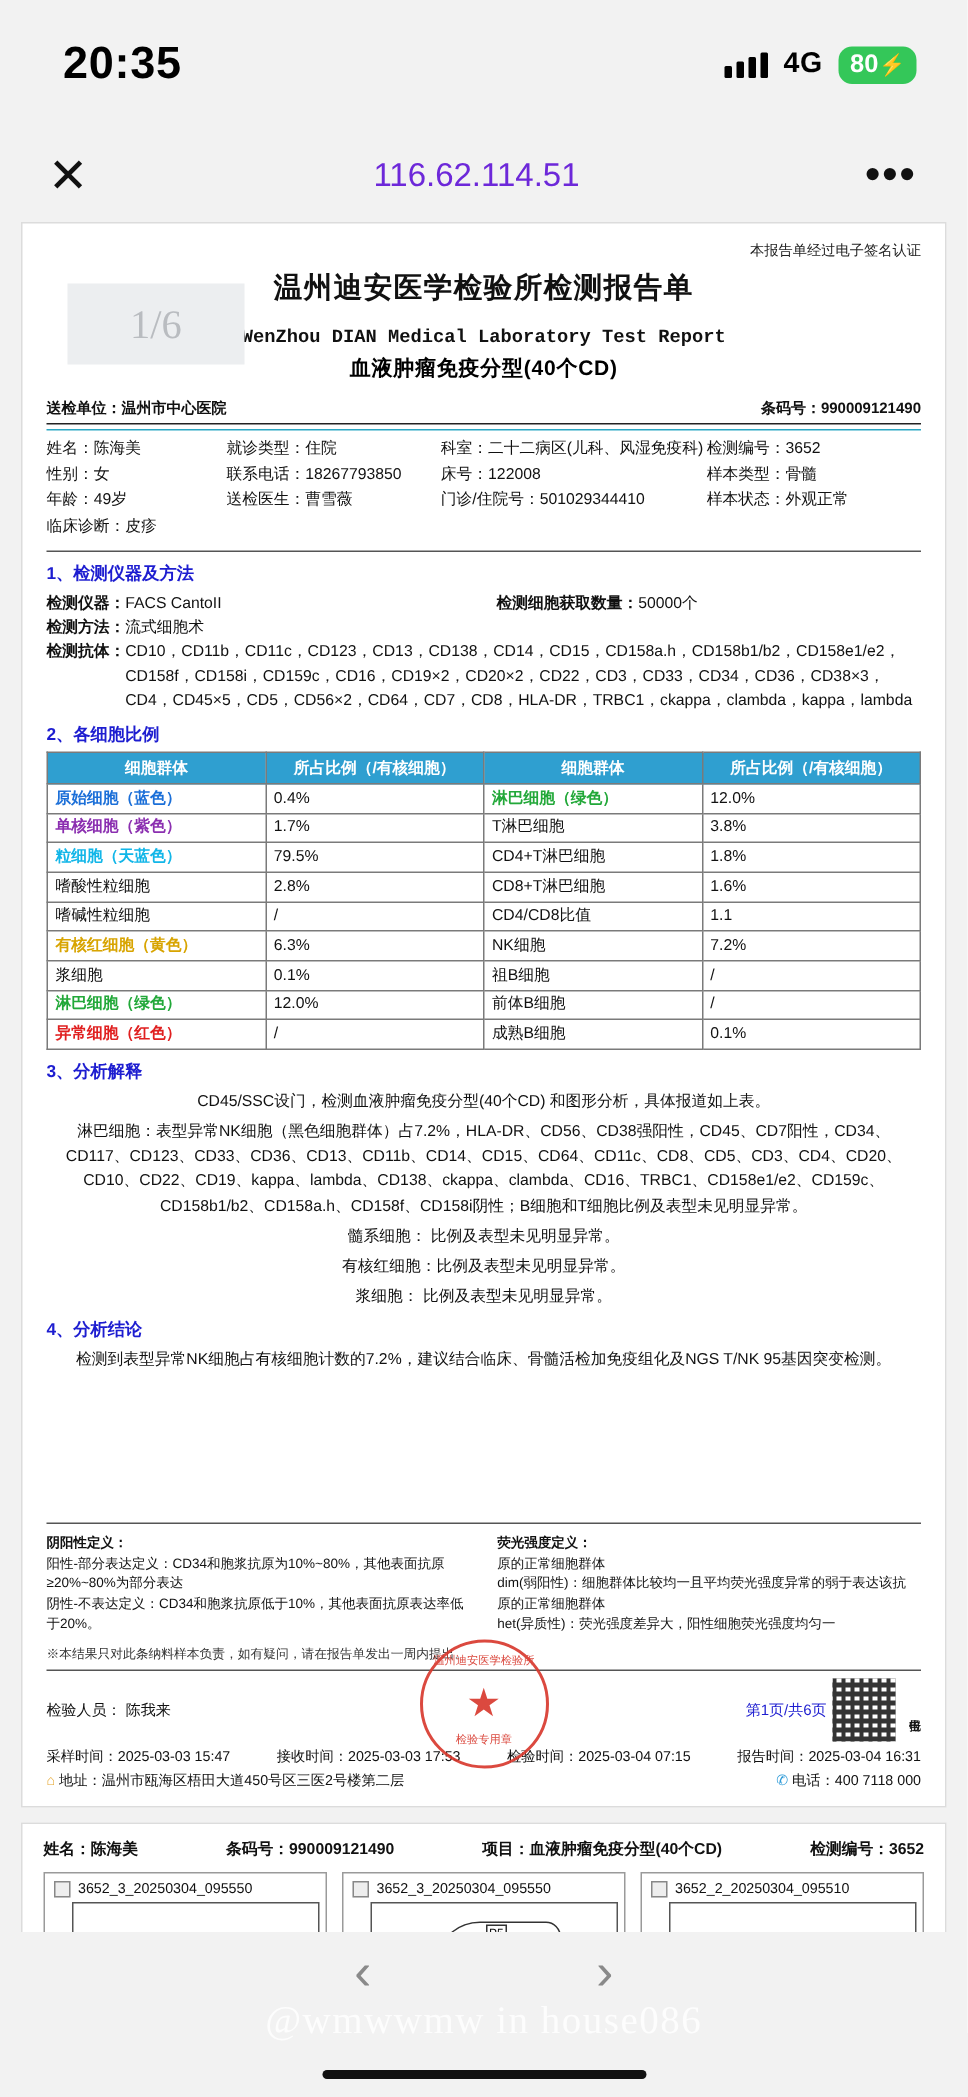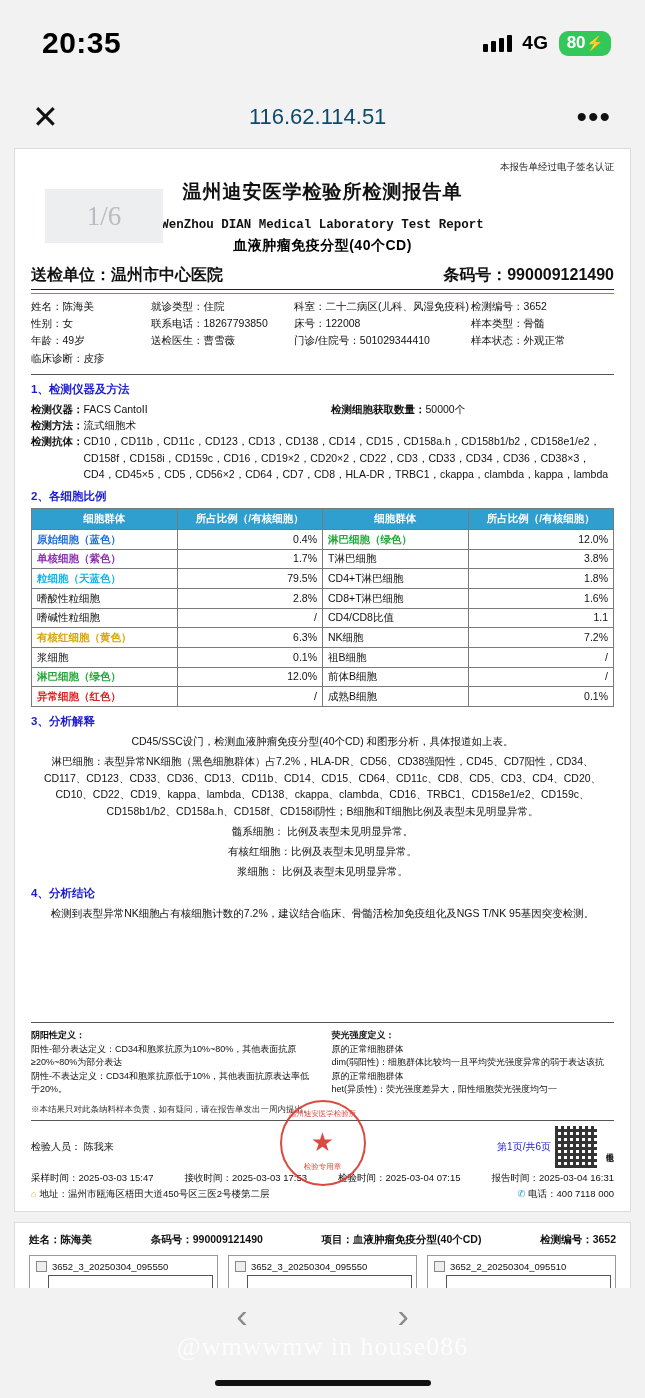--- a/index.html
+++ b/index.html
@@ -35,21 +35,21 @@
     height:25px;
   }
   .battery .bolt { font-size:14px; margin-left:1px; }
 
   
   .navbar {
     height: 62px; display:flex; align-items:center; justify-content:space-between;
     padding: 0 34px 0 32px; background:#f2f2f2;
   }
   .nav-close { font-size:32px; line-height:1; color:#111; font-weight:300; }
-  .nav-url { font-size:22px; color:#0c4a6e; font-weight:400; }
+  .nav-url { font-size:22px; color:#6d28d9; font-weight:400; }
   .nav-more { font-size:30px; color:#111; letter-spacing:1px; line-height:1; }
 
   
   .scroll-area {
     position:absolute; top:148px; left:0; right:0; bottom:110px;
     background:#f2f2f2;
     padding: 0 14px;
     overflow:hidden;
   }
   .doc-page {
@@ -67,21 +67,21 @@
     color:#b9bcc0; font-size:27px; display:flex; align-items:center; justify-content:center;
     font-family:"Liberation Serif", serif;
   }
   .title-block { text-align:center; padding-top:18px; }
   .t-cn { font-size:19px; font-weight:700; color:#111; letter-spacing:1px; }
   .t-en { font-size:12.5px; font-weight:700; font-family:"Liberation Mono", monospace; color:#111; margin-top:13px;}
   .t-sub { font-size:14px; font-weight:700; color:#000000; margin-top:5px; letter-spacing:0.5px;}
 
   .sender-row {
     display:flex; justify-content:space-between; align-items:flex-start;
-    margin-top:10px; font-size:16px; font-weight:700; color:#111;
+    margin-top:10px; font-size:10px; font-weight:700; color:#111;
     padding-bottom:3px;
   }
   .hr-dark { border-top:1.4px solid #222; margin:0; }
   .hr-cyan { border-top:1.2px solid #2ba7c4; margin:3px 0 0 0; }
   .hr-thin { border-top:1px solid #555; margin:4px 0 0 0; }
 
   .info-grid {
     display:grid; grid-template-columns: 1.05fr 1.25fr 1.55fr 1.25fr;
     font-size:10.5px; color:#111; padding:5px 0 4px 0; row-gap:2px;
   }
@@ -95,21 +95,21 @@
   table.cells {
     width:100%; border-collapse:collapse; font-size:10.5px; color:#111;
     margin-top:3px;
     padding-left:18px;
   }
   table.cells th {
     background:#2f9fd0; color:#fff; font-weight:700; border:1px solid #7a7a7a;
     padding:3px 4px; text-align:center; font-size:10.5px;
   }
   table.cells td {
-    border:1px solid #7a7a7a; padding:2.5px 5px; text-align:right; line-height:1.3;
+    border:1px solid #7a7a7a; padding:2.5px 5px; text-align:left; line-height:1.3;
   }
   table.cells td.lbl { text-align:left; }
   .c-blue { color:#1b6fd8; font-weight:700; }
   .c-purple { color:#8b2fb0; font-weight:700; }
   .c-sky { color:#12b6e8; font-weight:700; }
   .c-yellow { color:#d8a400; font-weight:700; }
   .c-green { color:#22a839; font-weight:700; }
   .c-red { color:#e02020; font-weight:700; }
 
   .para { font-size:10.5px; color:#111; line-height:1.6; margin-top:3px;text-align:center; }

